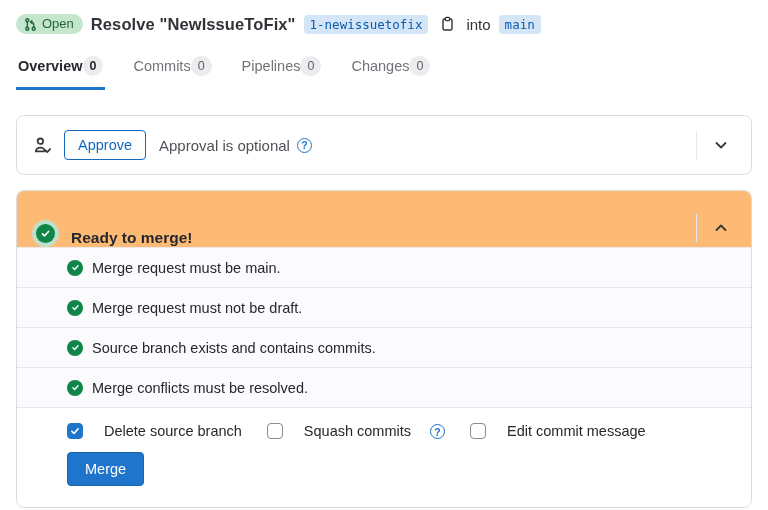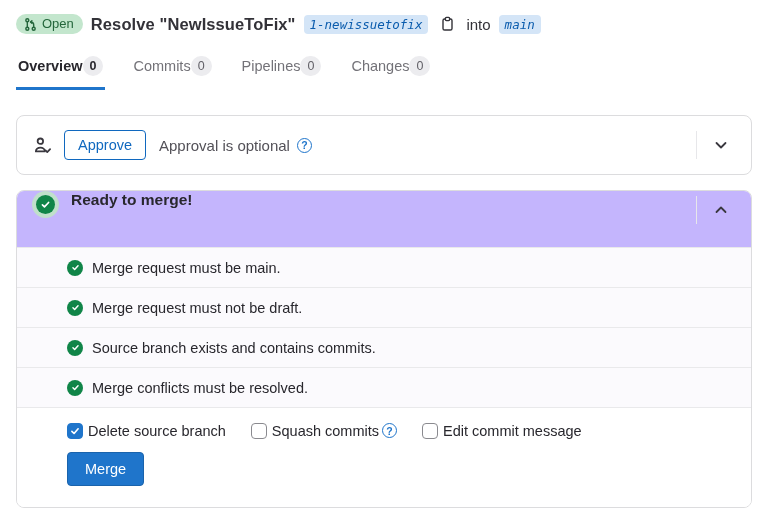--- a/index.html
+++ b/index.html
@@ -1,18 +1,18 @@
 <!DOCTYPE html>
 <html><head>
 <meta charset="utf-8">
 <style>
   * { margin:0; padding:0; box-sizing:border-box; }
   html,body { width:768px; height:510px; background:#ffffff;
     font-family:"Liberation Sans", sans-serif; color:#333238; overflow:hidden; }
-  .mono { font-family:"DejaVu Sans Mono", monospace;font-style:italic; }
+  .mono { font-family:"DejaVu Sans Mono", monospace; }
 
   
   .page { padding-top:10px; }
   .mr-header { display:flex; align-items:center; gap:8px; padding:0 16px; height:28px; }
   .status-badge { display:inline-flex; align-items:center; gap:4px; background:#c3e6cd;
     color:#24663b; border-radius:12px; padding:2px 9px 2px 7px; font-size:13px; line-height:16px; }
   .mr-title { font-size:16.5px; font-weight:bold; color:#333238; letter-spacing:.1px; }
   .ref-badge { background:#d4e5f7; color:#0b5cad; font-size:12.5px; padding:2px 6px;
     border-radius:4px; line-height:15px; }
   .copy-btn { display:inline-flex; align-items:center; justify-content:center; width:22px; height:22px;
@@ -37,35 +37,35 @@
   .approve-note { font-size:15px; color:#535158; margin-left:13px; }
   .help-icon { display:inline-flex; align-items:center; justify-content:center; width:15px; height:15px;
     border:1.6px solid #1f75cb; border-radius:50%; color:#1f75cb; font-size:10.5px; font-weight:bold;
     margin-left:7px; cursor:pointer; }
   .right-controls { margin-left:auto; display:flex; align-items:center; }
   .v-divider { width:1px; height:28px; background:#e7e7ea; }
   .chev-btn { background:none; border:none; width:48px; height:38px; display:flex;
     align-items:center; justify-content:center; cursor:pointer; }
 
   .merge-card { margin-top:15px; }
-  .merge-card-header { height:56px; display:flex; align-items:flex-start; padding:0 6px 0 15px; background:#c4b5fd; }
+  .merge-card-header { height:56px; display:flex; align-items:flex-end; padding:0 6px 0 15px; background:#fdba74; }
   .halo { width:27px; height:27px; border-radius:50%; background:#c0e0cb; display:flex;
     align-items:center; justify-content:center; }
   .circle-check { width:19px; height:19px; border-radius:50%; background:#108548; display:flex;
     align-items:center; justify-content:center; }
   .circle-check.small { width:16px; height:16px; }
   .ready-title { font-size:15.5px; font-weight:bold; color:#28272d; margin-left:12px; }
 
   .check-row { height:40px; background:#fbfafd; border-top:1px solid #e9e9eb;
     display:flex; align-items:center; padding-left:50px; }
   .check-row .label { font-size:14.5px; color:#28272d; margin-left:9px; }
 
   .merge-footer { border-top:1px solid #e9e9eb; background:#fff; padding:15px 16px 21px 50px; }
   .options-row { display:flex; align-items:center; gap:25px; }
-  .opt { display:flex; align-items:flex-start; gap:5px; cursor:pointer; }
+  .opt { display:flex; align-items:flex-end; gap:21px; cursor:pointer; }
   .opt .label { font-size:14.5px; color:#28272d; }
   .cbx { width:16px; height:16px; border-radius:4px; border:1px solid #8a8a8f; background:#fff;
     display:flex; align-items:center; justify-content:center; }
   .cbx.checked { background:#1f75cb; border-color:#1f75cb; }
   .opt .help-icon { margin-left:-2px; }
 
   .summary { margin-top:11px; font-size:13px; color:#535158; }
   .summary span { white-space:pre; }
   .summary .bold-num { font-weight:bold; color:#333238; }
   .summary .mono-branch { font-family:"DejaVu Sans Mono", monospace; font-size:12px; color:#333238; }

